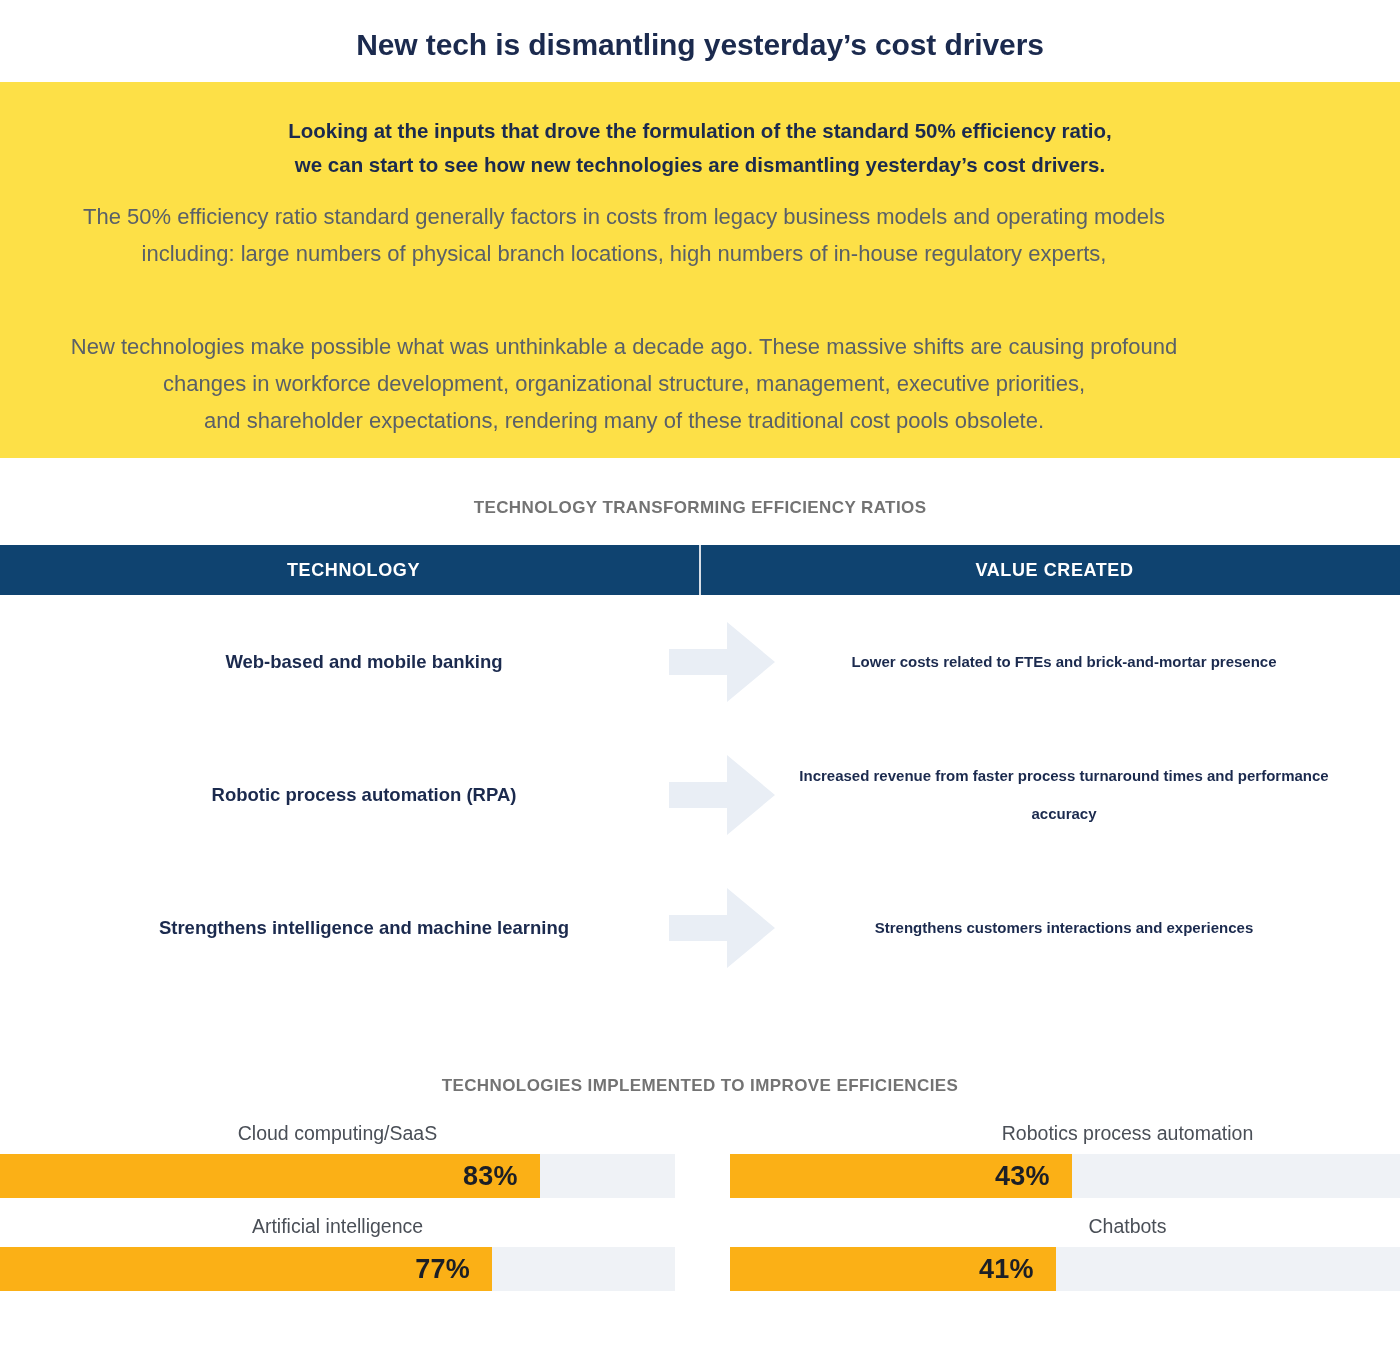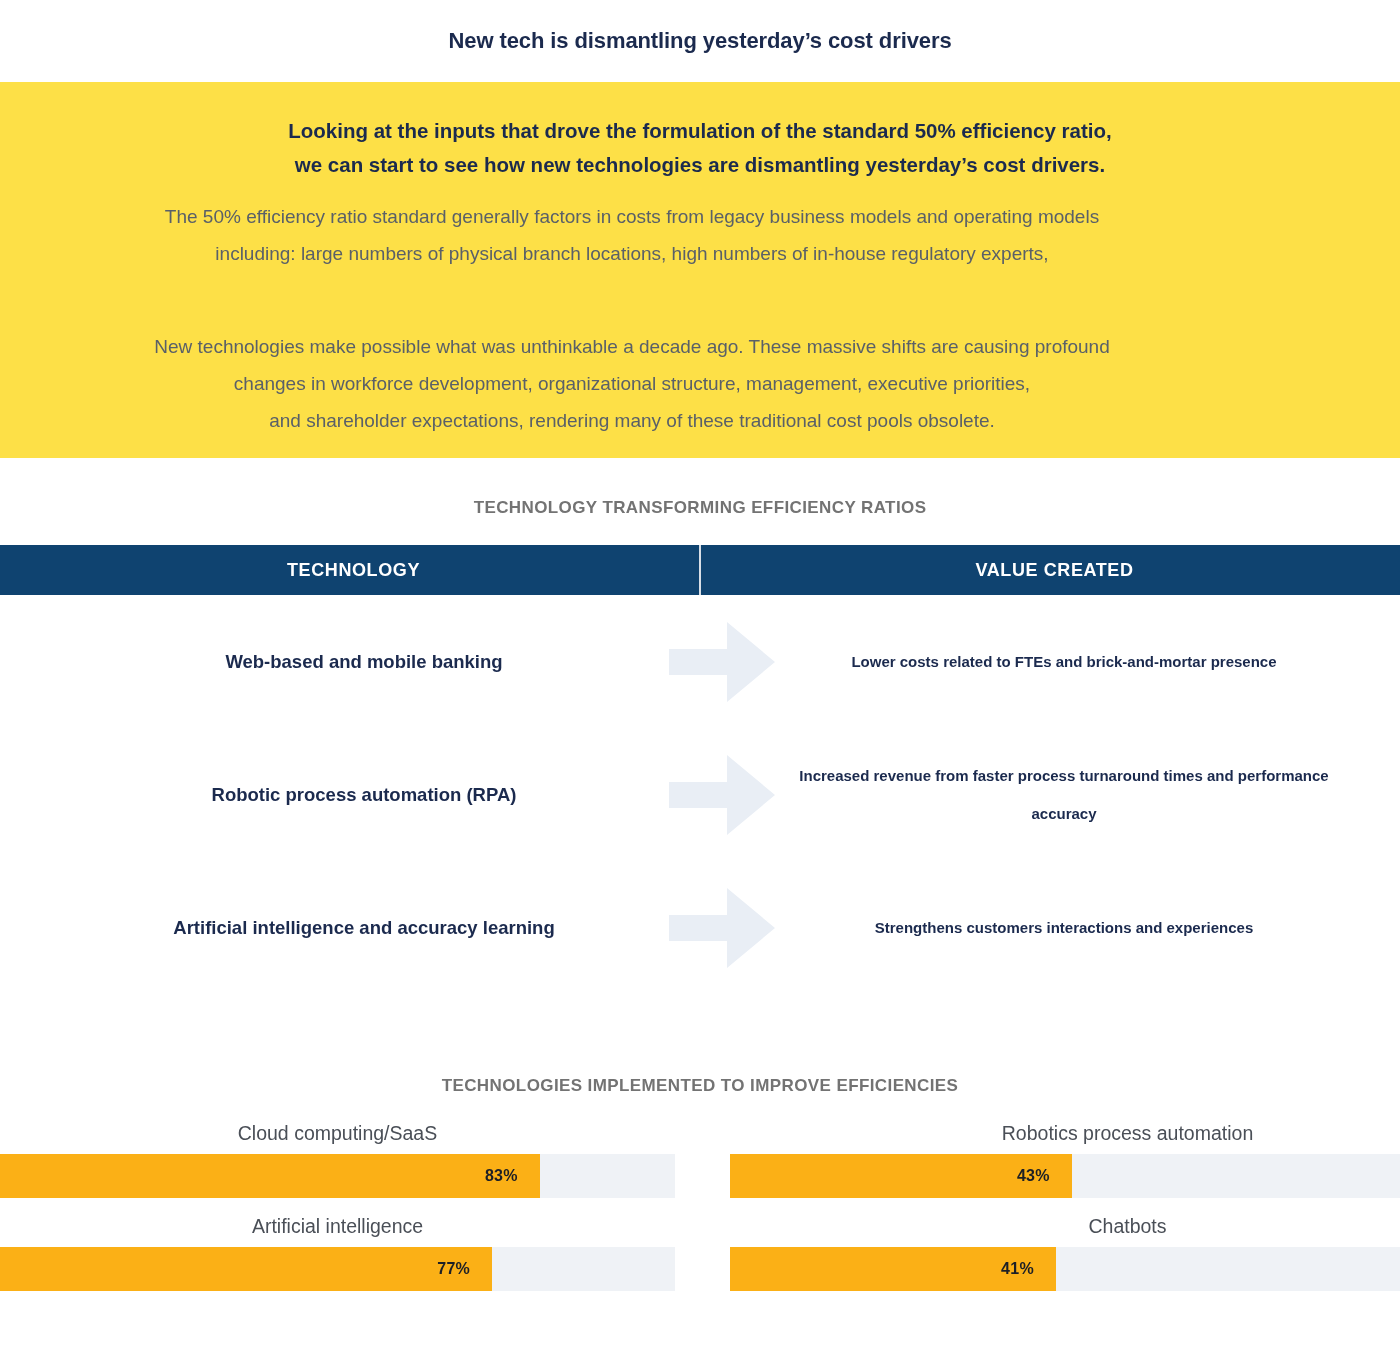--- a/index.html
+++ b/index.html
@@ -17,21 +17,21 @@
     width: 1400px;
     height: 1358px;
     background: #ffffff;
   }
 
   
   .page-title {
     position: absolute;
     top: 28px; left: 0; width: 1400px;
     text-align: center;
-    font-size: 22px;
+    font-size: 30px;
     font-weight: bold;
     color: #1b2a4e;
     letter-spacing: -0.1px;
   }
 
   
   .intro-panel {
     position: absolute;
     top: 82px; left: 0;
     width: 1400px; height: 376px;
@@ -43,23 +43,23 @@
     top: 32px; left: 0; width: 1400px;
     text-align: center;
     font-size: 20.5px;
     font-weight: bold;
     color: #1b2a4e;
     line-height: 34px;
   }
 
   .intro-para {
     position: absolute;
-    left: 8px; width: 1248px;
-    text-align: center;
-    font-size: 19px;
+    left: 0; width: 1248px;
+    text-align: center;
+    font-size: 22px;
     font-weight: 400;
     color: #5a6068;
     line-height: 37px;
   }
   .intro-para.p1 { top: 116px; }
   .intro-para.p2 { top: 246px; }
 
   
   .section-label {
     position: absolute;
@@ -173,21 +173,21 @@
     position: absolute;
     left: 0; top: 0;
     height: 44px;
     background: #fbb016;
     display: flex;
     align-items: center;
     justify-content: flex-end;
     padding-right: 22px;
   }
   .bar-value {
-    font-size: 16px;
+    font-size: 27px;
     font-weight: bold;
     color: #1c1f26;
     letter-spacing: 0.3px;
   }
 
   
   .bar-block.l1 { left: -120px; top: 0;   width: 795px; }
   .bar-block.l2 { left: -120px; top: 93px; width: 795px; }
   .bar-block.r1 { left: 730px;  top: 0;   width: 795px; }
   .bar-block.r2 { left: 730px;  top: 93px; width: 795px; }
@@ -245,21 +245,21 @@
       <div class="matrix-tech">Robotic process automation (RPA)</div>
       <div class="matrix-arrow-wrap">
         <svg width="106" height="92" viewBox="0 0 106 92" aria-hidden="true">
           <polygon points="0,33 58,33 58,6 106,46 58,86 58,59 0,59" fill="#e9eef5"></polygon>
         </svg>
       </div>
       <div class="matrix-value">Increased revenue from faster process turnaround times and performance accuracy</div>
     </div>
 
     <div class="matrix-row">
-      <div class="matrix-tech">Artificial intelligence and accuracy learning</div>
+      <div class="matrix-tech">Strengthens intelligence and machine learning</div>
       <div class="matrix-arrow-wrap">
         <svg width="106" height="92" viewBox="0 0 106 92" aria-hidden="true">
           <polygon points="0,33 58,33 58,6 106,46 58,86 58,59 0,59" fill="#e9eef5"></polygon>
         </svg>
       </div>
       <div class="matrix-value">Strengthens customers interactions and experiences</div>
     </div>
 
   </div>
 

